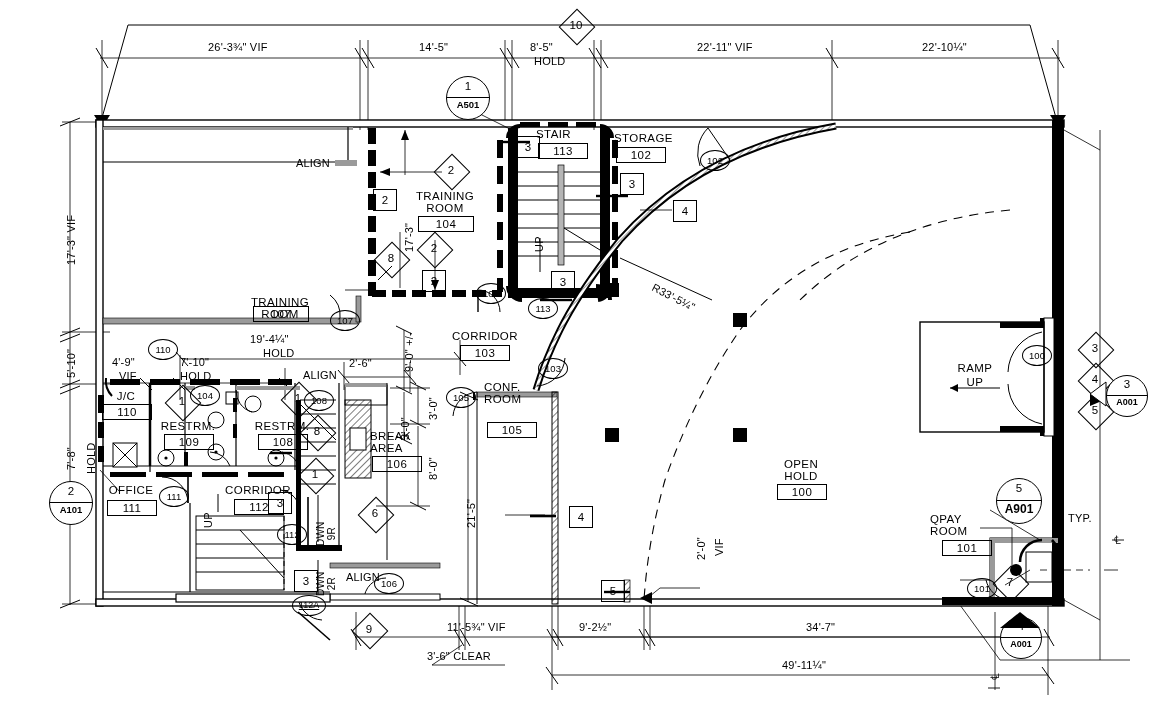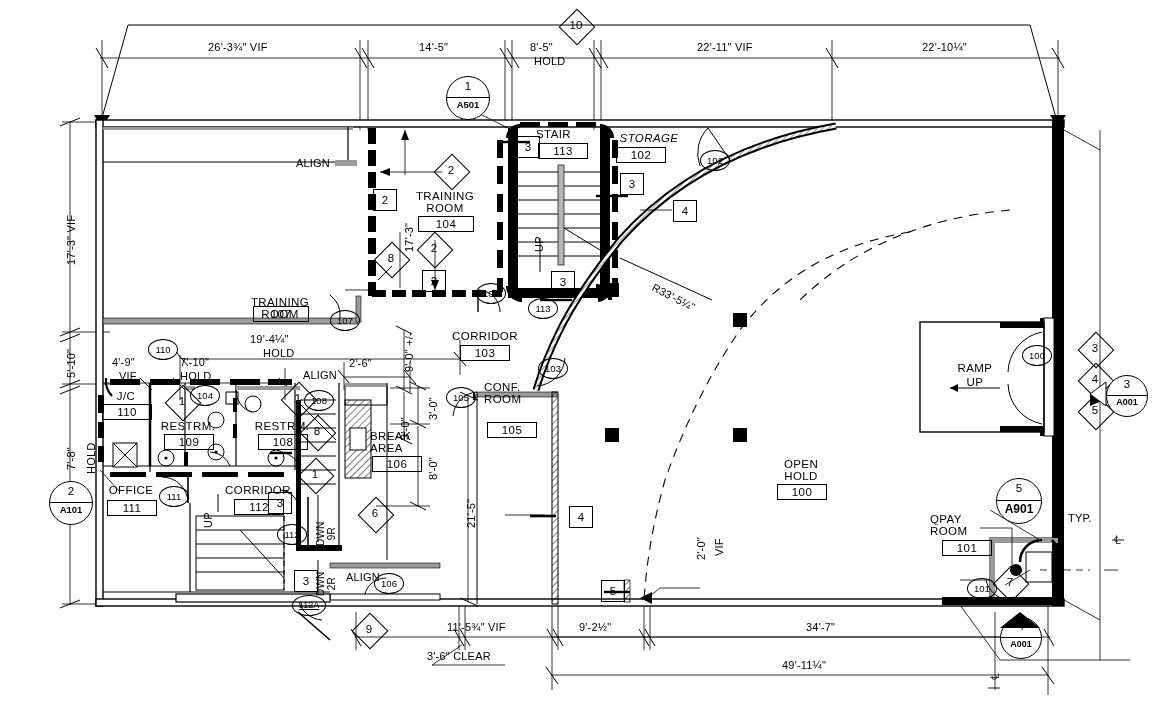--- a/index.html
+++ b/index.html
@@ -523,21 +523,21 @@
 ROOM</div>
 <div class="lbl rm" style="left:253px;top:306px;width:54px;border:1.3px solid #000;padding:1px 0;">107</div>
 
 <div class="lbl rm" style="left:390px;top:190px;width:110px;">TRAINING
 ROOM</div>
 <div class="lbl rm" style="left:418px;top:216px;width:54px;border:1.3px solid #000;padding:1px 0;">104</div>
 
 <div class="lbl rm" style="left:536px;top:128px;width:60px;text-align:left;">STAIR</div>
 <div class="lbl rm" style="left:538px;top:143px;width:48px;border:1.3px solid #000;padding:1px 0;">113</div>
 
-<div class="lbl rm" style="left:614px;top:132px;width:70px;text-align:center;font-style:italic;">STORAGE</div>
+<div class="lbl rm" style="left:614px;top:132px;width:70px;text-align:left;">STORAGE</div>
 <div class="lbl rm" style="left:616px;top:147px;width:48px;border:1.3px solid #000;padding:1px 0;">102</div>
 
 <div class="lbl rm" style="left:440px;top:330px;width:90px;">CORRIDOR</div>
 <div class="lbl rm" style="left:460px;top:345px;width:48px;border:1.3px solid #000;padding:1px 0;">103</div>
 
 <div class="lbl rm" style="left:484px;top:381px;width:62px;text-align:left;">CONF.
 ROOM</div>
 <div class="lbl rm" style="left:487px;top:422px;width:48px;border:1.3px solid #000;padding:1px 0;">105</div>
 
 <div class="lbl rm" style="left:770px;top:458px;width:62px;">OPEN

